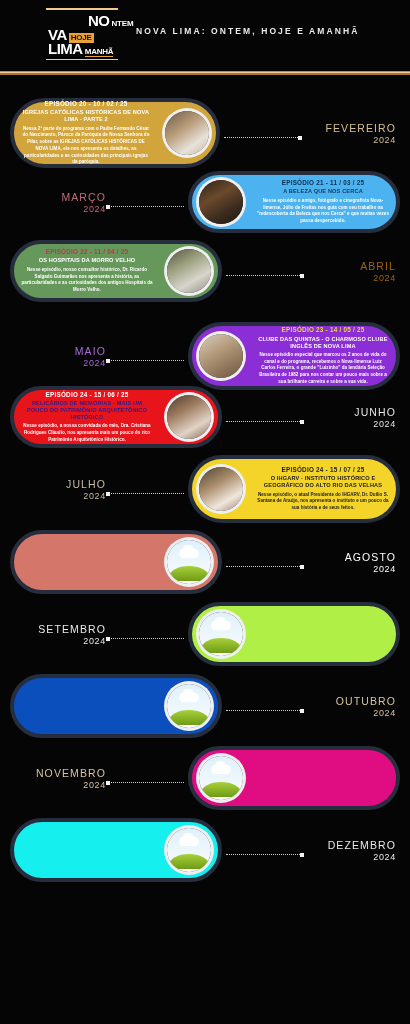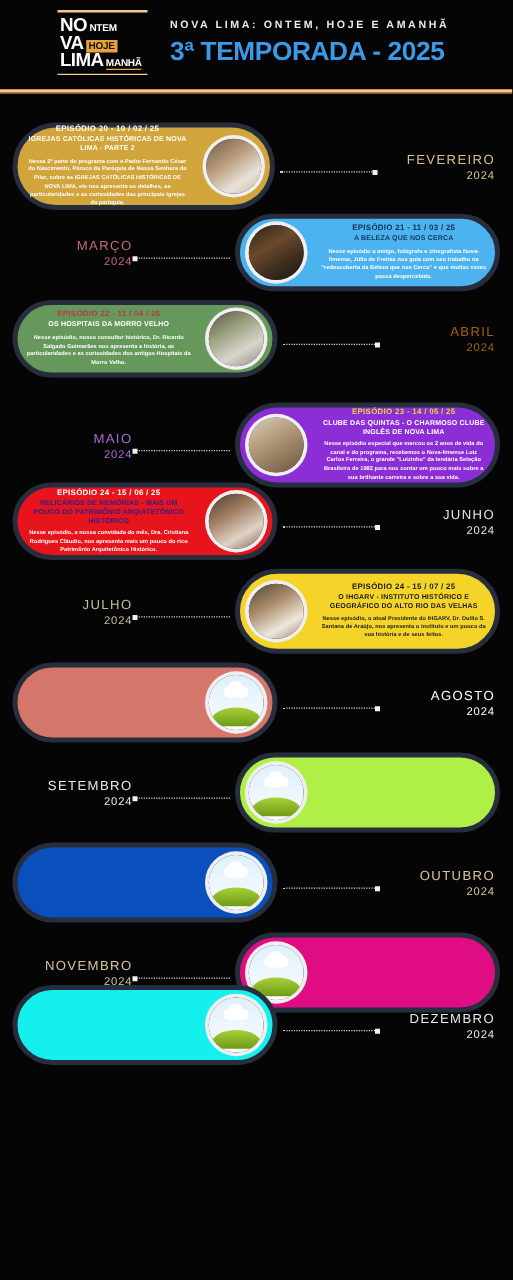--- a/index.html
+++ b/index.html
@@ -42,21 +42,21 @@
   .logo-rule.top { top: 0px; }
   .logo-rule.bot { bottom: 0px; }
 
   .logo-line {
     position: absolute;
     left: 4px;
     display: flex;
     align-items: baseline;
     line-height: 1;
   }
-  .logo-line.l1 { top: 5px; }
+  .logo-line.l1 { top: 5px; margin-left: 40px; }
   .logo-line.l2 { top: 19px; }
   .logo-line.l3 { top: 33px; }
 
   .logo-big {
     font-weight: bold;
     font-size: 15px;
     letter-spacing: -0.5px;
     color: #ffffff;
   }
 
@@ -255,21 +255,20 @@
 
     <div class="logo-line l3">
       <span class="logo-big">LIM</span>
       <span class="logo-big accent">A</span>
       <span class="logo-tag manha">MANHÃ</span>
     </div>
   </div>
 
   <div id="header-text">
     <div id="kicker">NOVA LIMA: ONTEM, HOJE E AMANHÃ</div>
-    <div id="season-title">3ª TEMPORADA - 2025</div>
   </div>
 </div>
 <div id="header-divider"></div>
 
 <div id="timeline">
     <div class="row" style="top: 30px; height: 70px;">
       <div class="pill left" style="width: 210px; height: 70px; background: rgb(209, 164, 60); top: 0px;">
         <div class="pill-body">
           <div class="ep-line" style="color: rgb(255, 255, 255);">EPISÓDIO 20 -  10 / 02 / 25</div>
           <div class="ep-title" style="color: rgb(255, 255, 255);">IGREJAS CATÓLICAS HISTÓRICAS DE NOVA LIMA - PARTE 2</div>
@@ -443,21 +442,21 @@
         <div class="pill-body"></div>
       </div>
       <div class="connector" style="top: 36px; right: 226px; width: 78px;">
         <div class="conn-dot" style="left: 0px;"></div>
       </div>
       <div class="monthlabel al-left" style="color: rgb(217, 196, 156); left: 14px; top: 22px; text-align: right; width: 92px;">
         <div class="m">NOVEMBRO</div>
         <div class="y">2024</div>
       </div>
     </div>
-    <div class="row" style="top: 720px; height: 64px;">
+    <div class="row" style="top: 750px; height: 64px;">
       <div class="pill left" style="width: 212px; height: 64px; background: rgb(21, 239, 238); top: 0px;">
         <div class="pill-body"></div>
         <div class="avatar">
           <div class="ph-sky"></div>
           <div class="ph-hill"></div>
           <div class="ph-cloud"></div>
         </div>
       </div>
       <div class="connector" style="top: 36px; left: 226px; width: 78px;">
         <div class="conn-dot" style="right: 0px;"></div>

